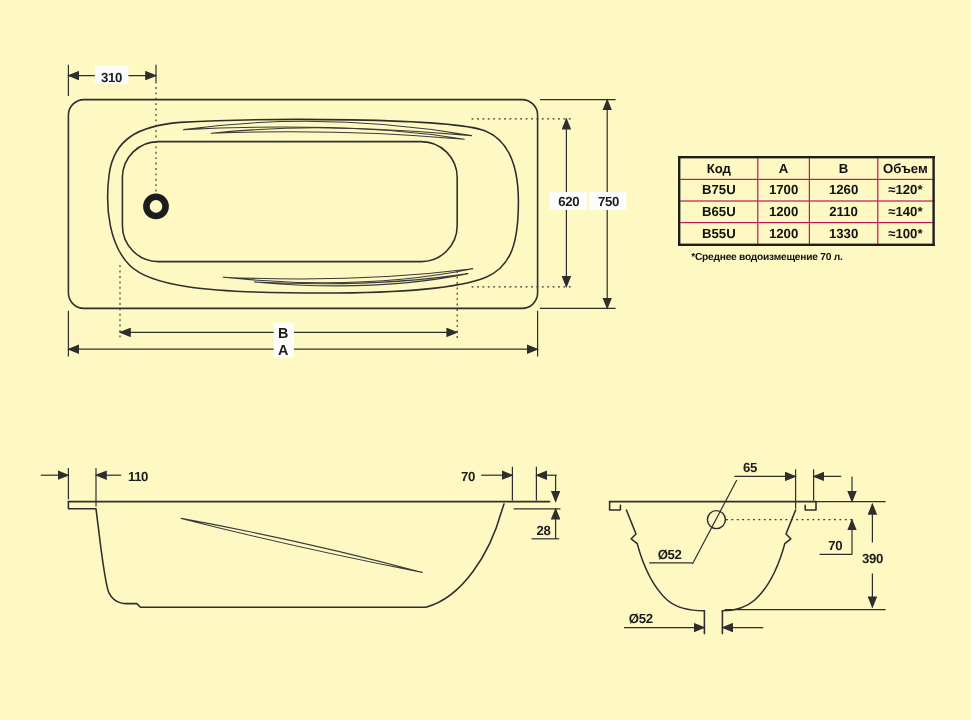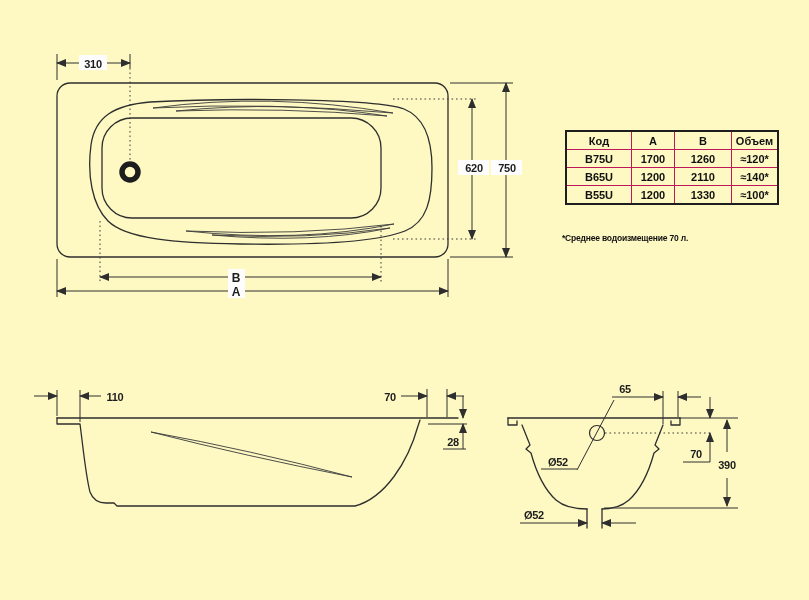--- a/index.html
+++ b/index.html
@@ -20,22 +20,22 @@
 
   
   .spec-table { position:absolute; left:565px; top:130px; }
   .spec-table table { border-collapse:collapse; border:2px solid #1e1e1e; }
   .spec-table td, .spec-table th {
     border:1px solid #be185d; text-align:center; vertical-align:middle;
     font:bold 11px "Liberation Sans",sans-serif; color:#111; padding:0; height:17px;
   }
   .col-code{ width:64px; } .col-a{ width:42px; } .col-b{ width:56px; } .col-vol{ width:45px; }
   .footnote {
-    position:absolute; left:562px; top:209px; width:200px;
-    font:bold 8.5px "Liberation Sans",sans-serif; color:#111; letter-spacing:-0.2px;margin-top:24px;
+    position:absolute; left:576px; top:209px; width:200px;
+    font:bold 8.5px "Liberation Sans",sans-serif; color:#111; letter-spacing:-0.2px;
   }
 </style>
 </head>
 <body>
 
 <div id="canvas">
 
   <svg width="809" height="600" viewBox="0 0 809 600">
     <defs>
       <marker id="arr" viewBox="0 0 10 8" markerWidth="10" markerHeight="8" refX="9" refY="4" orient="auto-start-reverse" markerUnits="userSpaceOnUse">

